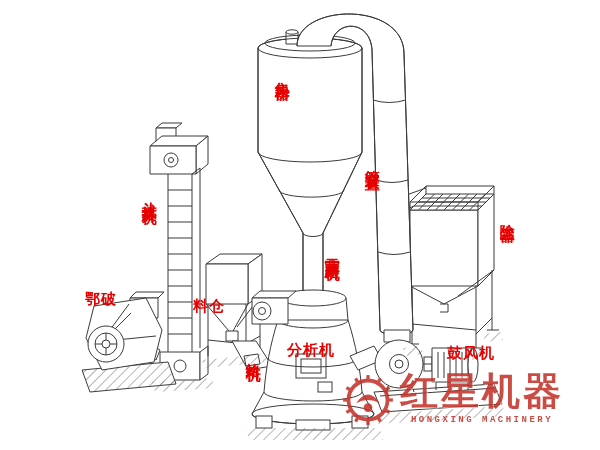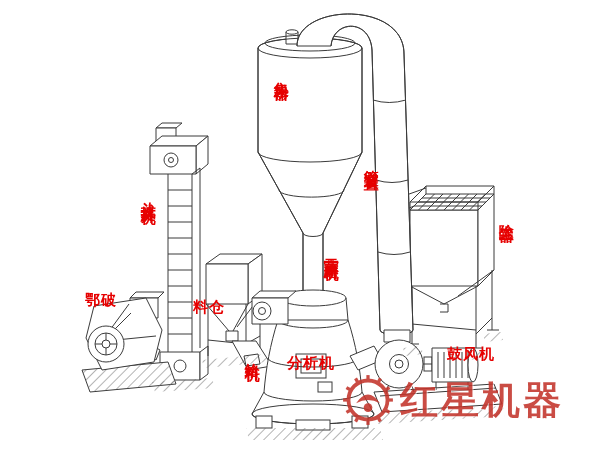--- a/index.html
+++ b/index.html
@@ -1,17 +1,17 @@
 <!DOCTYPE html>
 <html><head>
 <meta charset="utf-8">
 <style>
   html,body{margin:0;padding:0;background:#fff;}
   .canvas{position:relative;width:600px;height:450px;background:#ffffff;overflow:hidden;
-          font-family:Liberation Serif, serif;}
+          font-family:Liberation Mono, monospace;}
   svg.art{position:absolute;left:0;top:0;z-index:1;}
   .ln{fill:none;stroke:#3b3b3b;stroke-width:1;}
   .wf{fill:#ffffff;stroke:#3b3b3b;stroke-width:1;}
   .ht{stroke:none;}
   .lbl{position:absolute;z-index:5;color:#e60000;font-weight:700;font-size:15px;line-height:1.15;
        white-space:nowrap;}
   .v{writing-mode:vertical-rl;text-orientation:upright;letter-spacing:2px;}
   .h{letter-spacing:1px;}
   .watermark{position:absolute;left:342px;top:374px;display:flex;align-items:center;gap:6px;
              opacity:.88;z-index:6;}
@@ -221,21 +221,21 @@
   </g>
 </svg>
 
 <div class="lbl v" style="left:272px;top:70px">集粉器</div>
 <div class="lbl v" style="left:362px;top:158px">管道装置</div>
 <div class="lbl v" style="left:497px;top:212px">除尘器</div>
 <div class="lbl v" style="left:139px;top:190px">斗式提升机</div>
 <div class="lbl h" style="left:85px;top:292px">鄂破</div>
 <div class="lbl h" style="left:193px;top:299px">料仓</div>
 <div class="lbl v" style="left:322px;top:246px">雷蒙磨粉机</div>
-<div class="lbl h" style="left:287px;top:355px">分析机</div>
+<div class="lbl h" style="left:287px;top:343px">分析机</div>
 <div class="lbl v" style="left:243px;top:351px">给料机</div>
 <div class="lbl h" style="left:447px;top:346px">鼓风机</div>
 
 <div class="watermark">
   <svg width="52" height="52" viewBox="0 0 48 48">
     <circle cx="24" cy="24" r="18" fill="none" stroke="#c3342b" stroke-width="3.5"></circle>
     <g stroke="#c3342b" stroke-width="3">
       <line x1="24" y1="1" x2="24" y2="6"></line>
       <line x1="24" y1="1" x2="24" y2="6" transform="rotate(30 24 24)"></line>
       <line x1="24" y1="1" x2="24" y2="6" transform="rotate(60 24 24)"></line>
@@ -247,16 +247,17 @@
       <line x1="24" y1="1" x2="24" y2="6" transform="rotate(240 24 24)"></line>
       <line x1="24" y1="1" x2="24" y2="6" transform="rotate(270 24 24)"></line>
       <line x1="24" y1="1" x2="24" y2="6" transform="rotate(300 24 24)"></line>
       <line x1="24" y1="1" x2="24" y2="6" transform="rotate(330 24 24)"></line>
     </g>
     <path d="M13,27 Q24,11 35,27 Q24,21 13,27 Z" fill="#c3342b"></path>
     <circle cx="24" cy="31" r="4" fill="#c3342b"></circle>
   </svg>
   <div class="wm-text">
     <div class="wm-brand">红星机器</div>
+    <div class="wm-caption">HONGXING MACHINERY</div>
   </div>
 </div>
 
 </div>
 
 </body></html>

